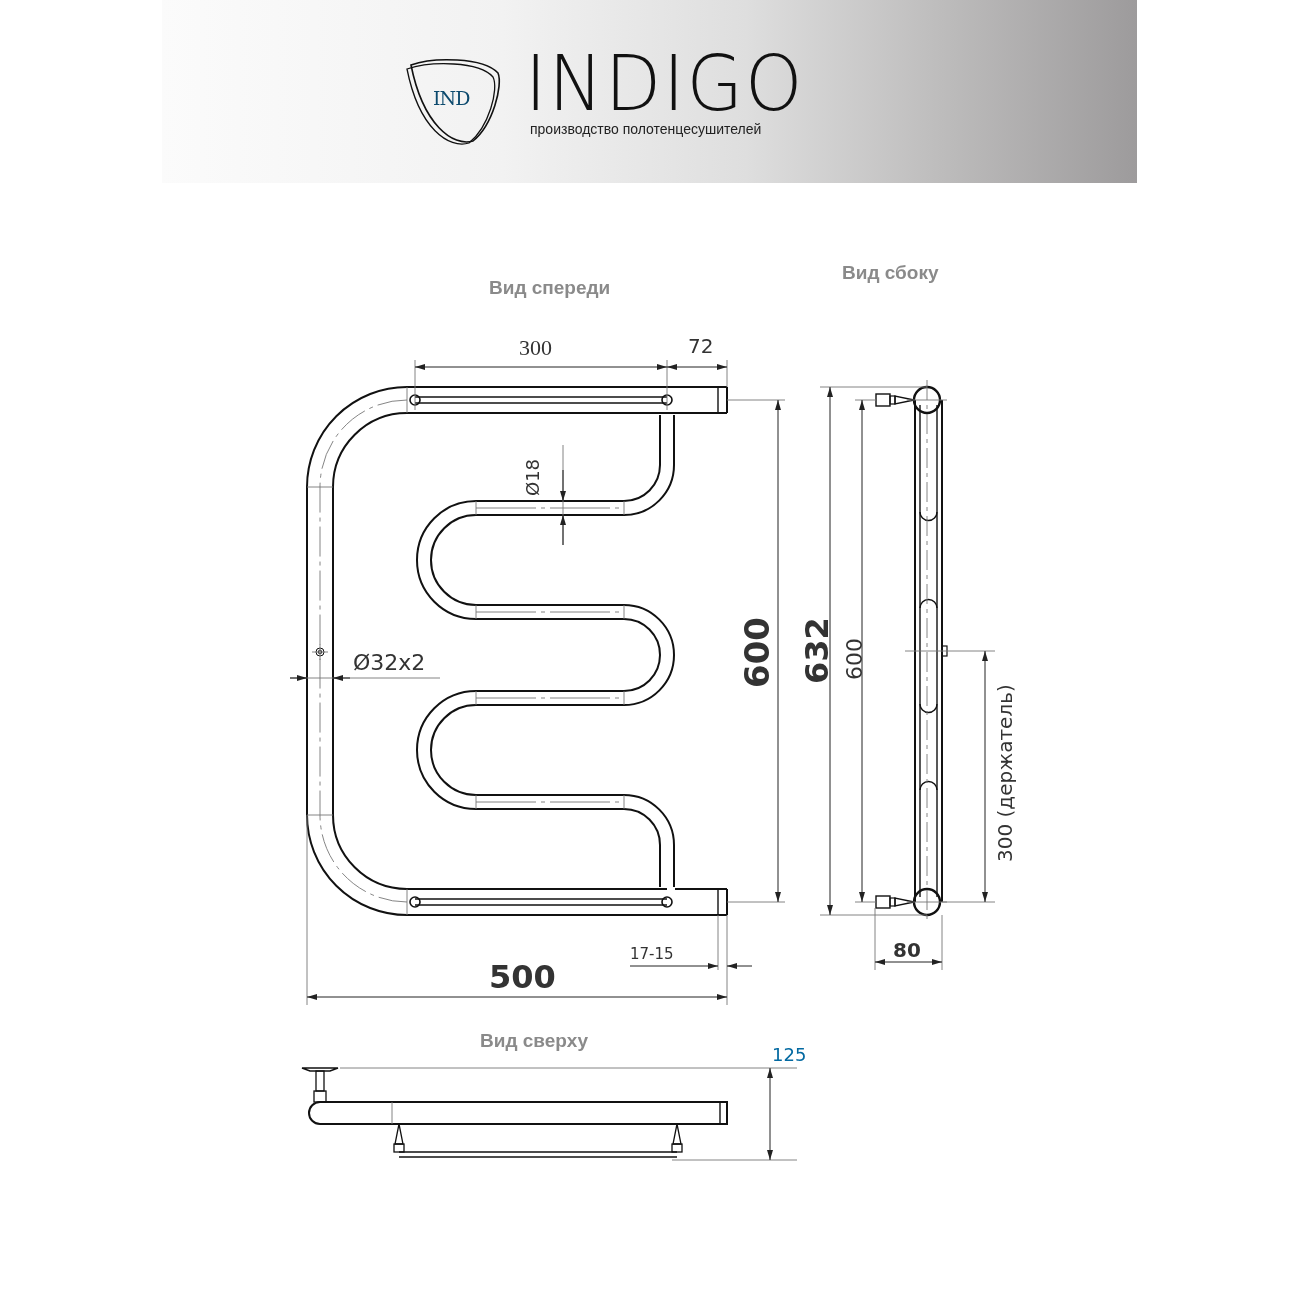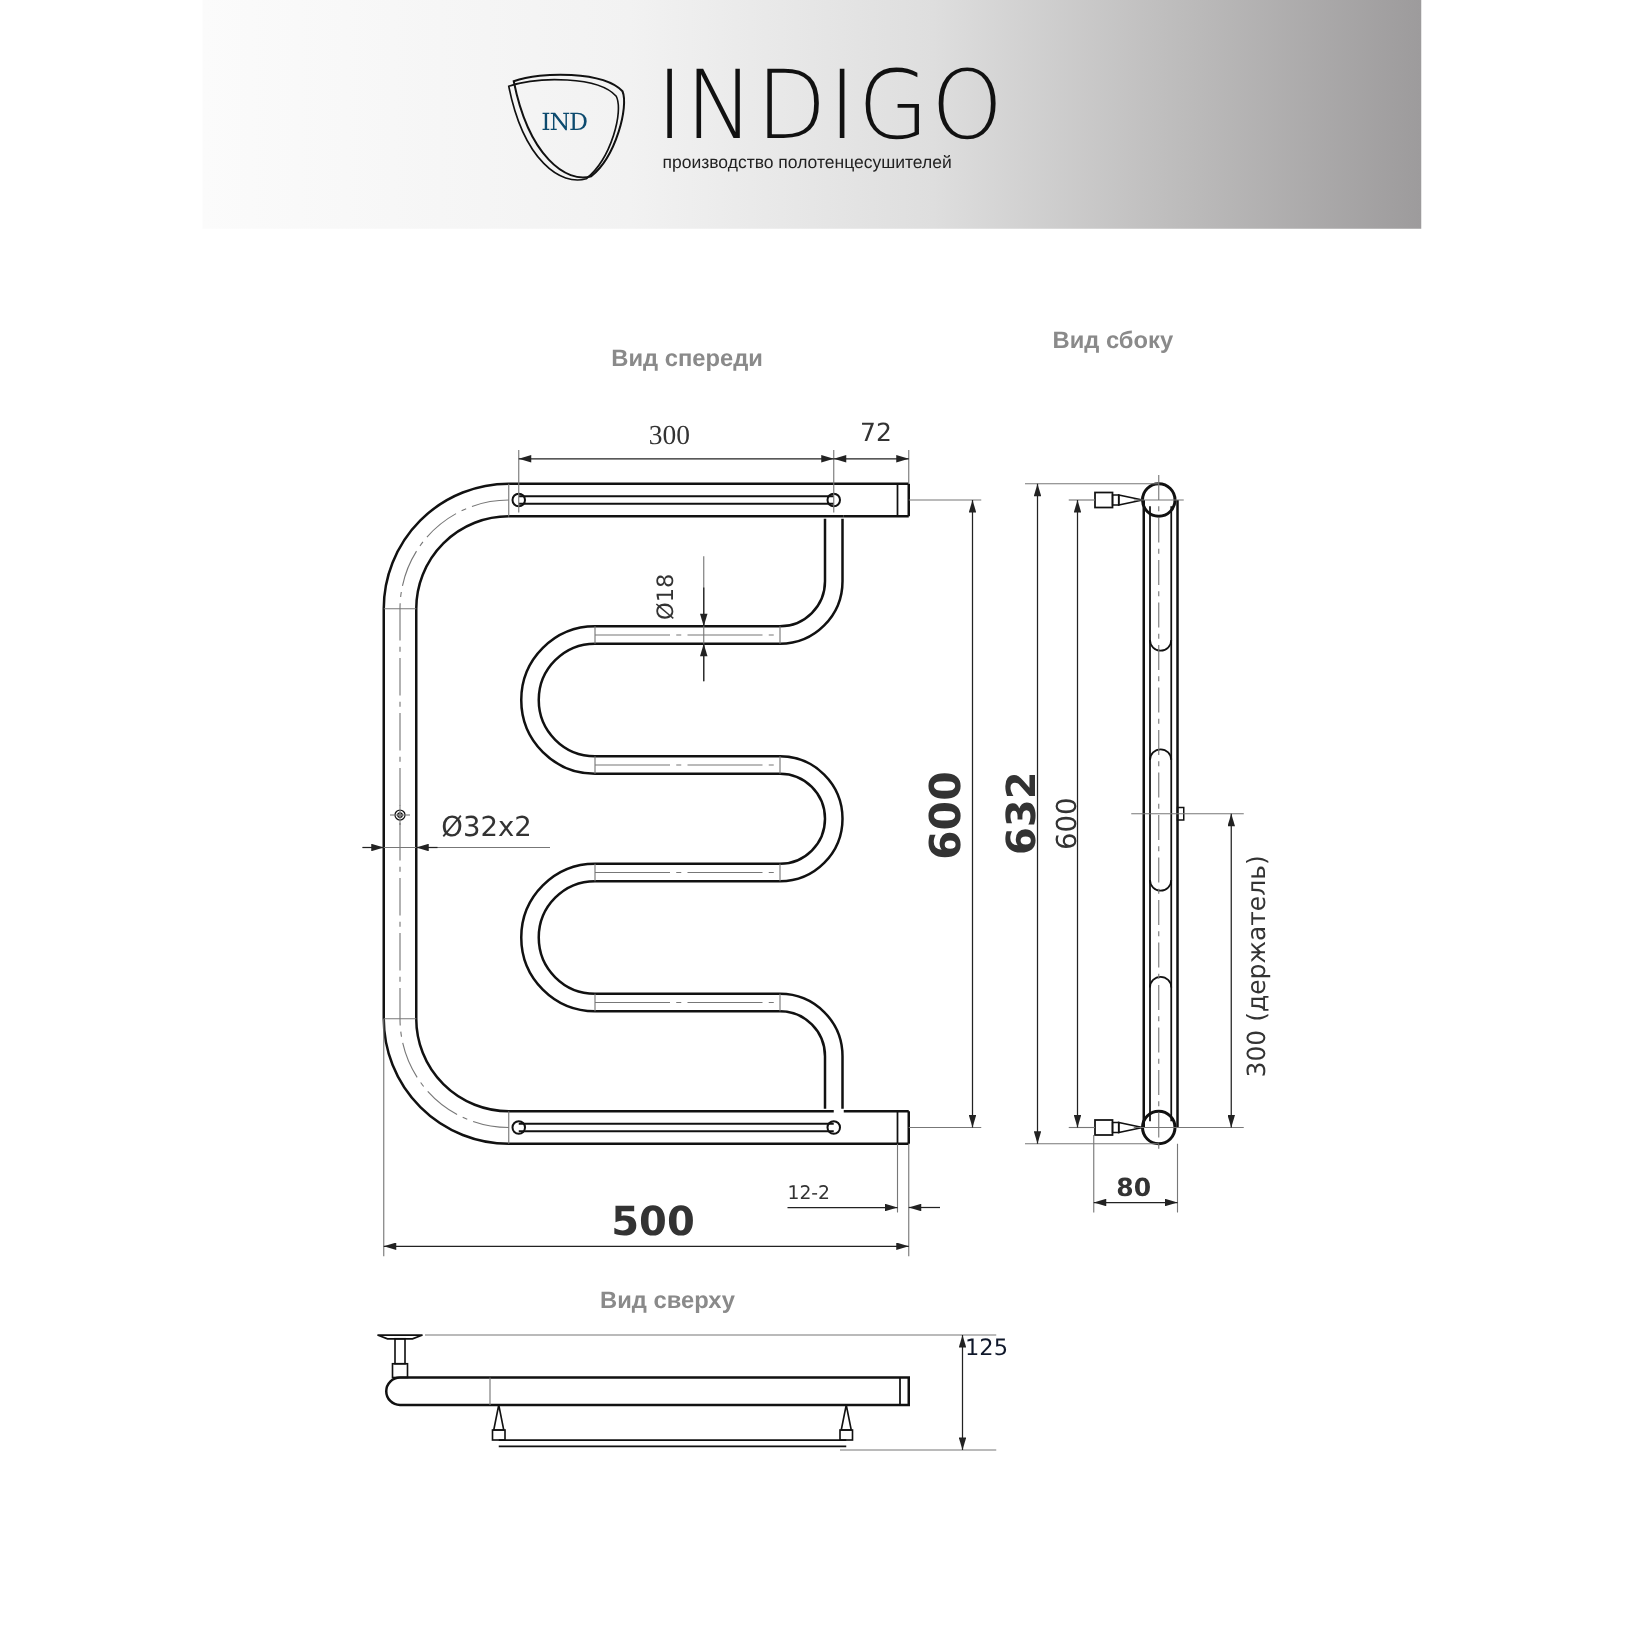--- a/index.html
+++ b/index.html
@@ -187,19 +187,19 @@
   </g>
 </svg>
 
 <div style="position:absolute;left:519px;top:335px;font-size:22px;color:#333;font-family:Liberation Serif, serif;">300</div>
 <div style="position:absolute;left:688px;top:334px;font-size:20px;color:#333;">72</div>
 <div style="position:absolute;left:522px;top:460px;font-size:18px;color:#333;transform:rotate(-90deg);transform-origin:left top;white-space:nowrap;margin-top:36px;">Ø18</div>
 <div style="position:absolute;left:353px;top:650px;font-size:22px;color:#333;">Ø32x2</div>
 <div style="position:absolute;left:737px;top:688px;font-size:34px;font-weight:bold;color:#333;transform:rotate(-90deg);transform-origin:left top;">600</div>
 <div style="position:absolute;left:798px;top:684px;font-size:32px;font-weight:bold;color:#333;transform:rotate(-90deg);transform-origin:left top;">632</div>
 <div style="position:absolute;left:489px;top:958px;font-size:32px;font-weight:bold;color:#333;">500</div>
-<div style="position:absolute;left:630px;top:945px;font-size:15px;color:#333;">12-2</div>
+<div style="position:absolute;left:630px;top:945px;font-size:15px;color:#333;">17-15</div>
 
 <div style="position:absolute;left:842px;top:680px;font-size:22px;color:#333;transform:rotate(-90deg);transform-origin:left top;">600</div>
 <div style="position:absolute;left:993px;top:862px;font-size:20px;color:#333;transform:rotate(-90deg);transform-origin:left top;white-space:nowrap;">300 (держатель)</div>
 <div style="position:absolute;left:893px;top:938px;font-size:20px;color:#333;font-weight:bold;">80</div>
 
-<div style="position:absolute;left:772px;top:1068px;font-size:18px;color:#0f172a;">125</div>
+<div style="position:absolute;left:772px;top:1044px;font-size:18px;color:#0369a1;">125</div>
 
 </body></html>

